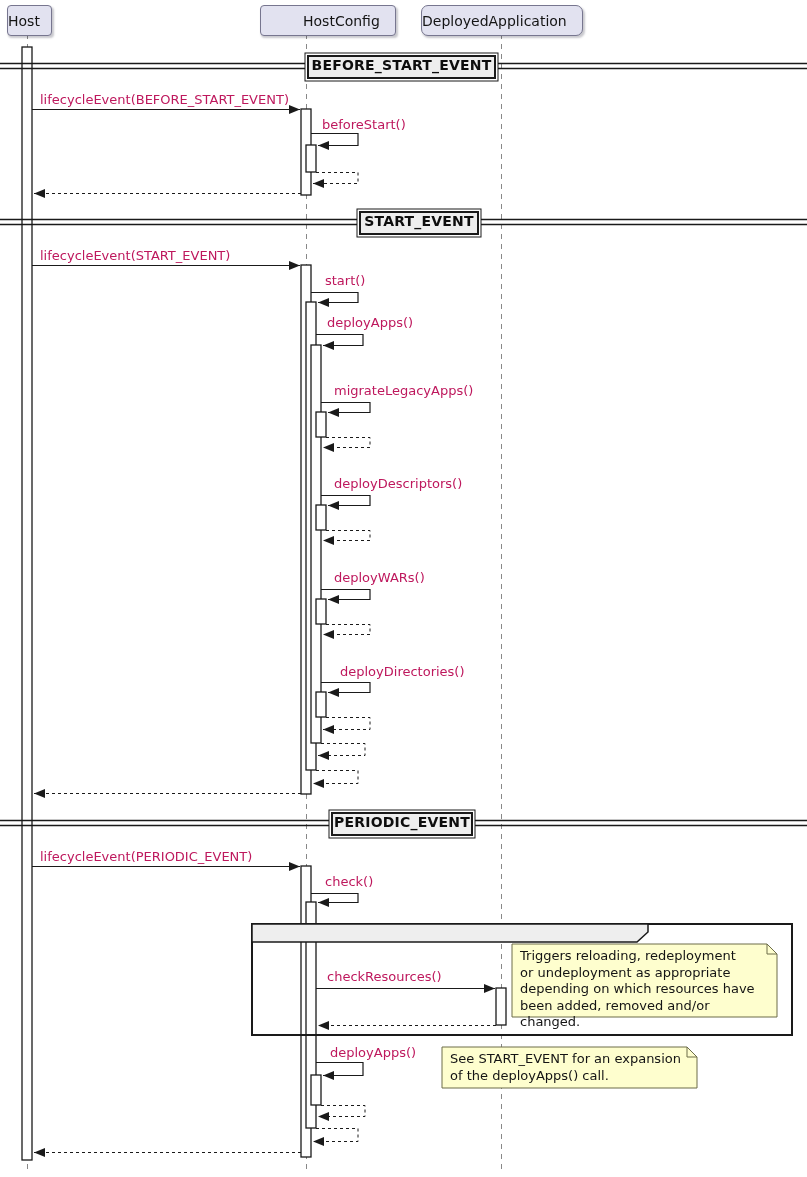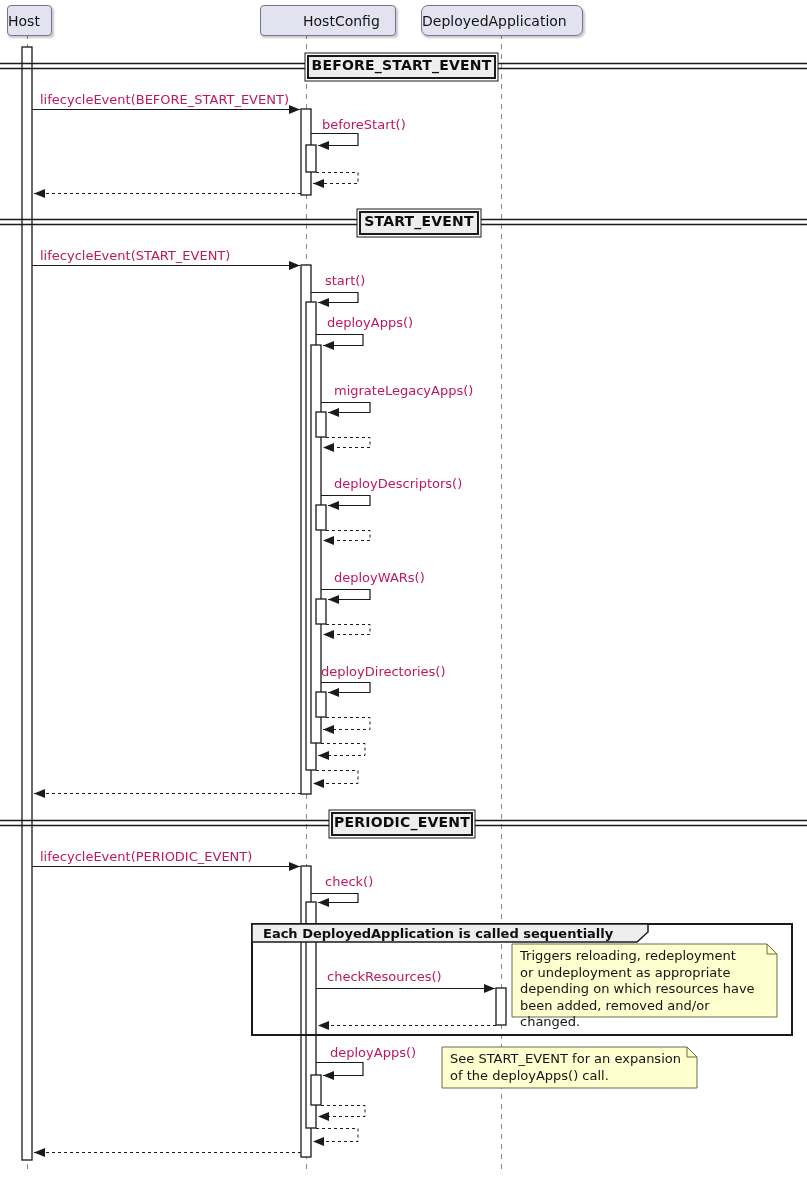--- a/index.html
+++ b/index.html
@@ -122,28 +122,27 @@
 
   <div class="lbl" style="left:40px;top:93px;">lifecycleEvent(BEFORE_START_EVENT)</div>
   <div class="lbl" style="left:322px;top:118px;">beforeStart()</div>
 
   <div class="lbl" style="left:40px;top:249px;">lifecycleEvent(START_EVENT)</div>
   <div class="lbl" style="left:325px;top:274px;">start()</div>
   <div class="lbl" style="left:327px;top:316px;">deployApps()</div>
   <div class="lbl" style="left:334px;top:384px;">migrateLegacyApps()</div>
   <div class="lbl" style="left:334px;top:477px;">deployDescriptors()</div>
   <div class="lbl" style="left:334px;top:571px;">deployWARs()</div>
-  <div class="lbl" style="left:321px;top:665px;text-align:center;">deployDirectories()</div>
+  <div class="lbl" style="left:340px;top:665px;text-align:center;">deployDirectories()</div>
 
   <div class="lbl" style="left:40px;top:850px;">lifecycleEvent(PERIODIC_EVENT)</div>
   <div class="lbl" style="left:325px;top:875px;">check()</div>
   <div class="lbl" style="left:327px;top:970px;">checkResources()</div>
   <div class="lbl" style="left:330px;top:1046px;">deployApps()</div>
 
-  <div class="fragtitle" style="left:263px;top:926px;">Each DeployedApplication is called sequentially</div>
 
   <div class="notetext" style="left:450px;top:1051px;width:242px;">See START_EVENT for an expansion
 of the deployApps() call.</div>
   <div class="notetext" style="left:520px;top:948px;width:252px;">Triggers reloading, redeployment
 or undeployment as appropriate
 depending on which resources have
 been added, removed and/or changed.</div>
 
 </div>
 

